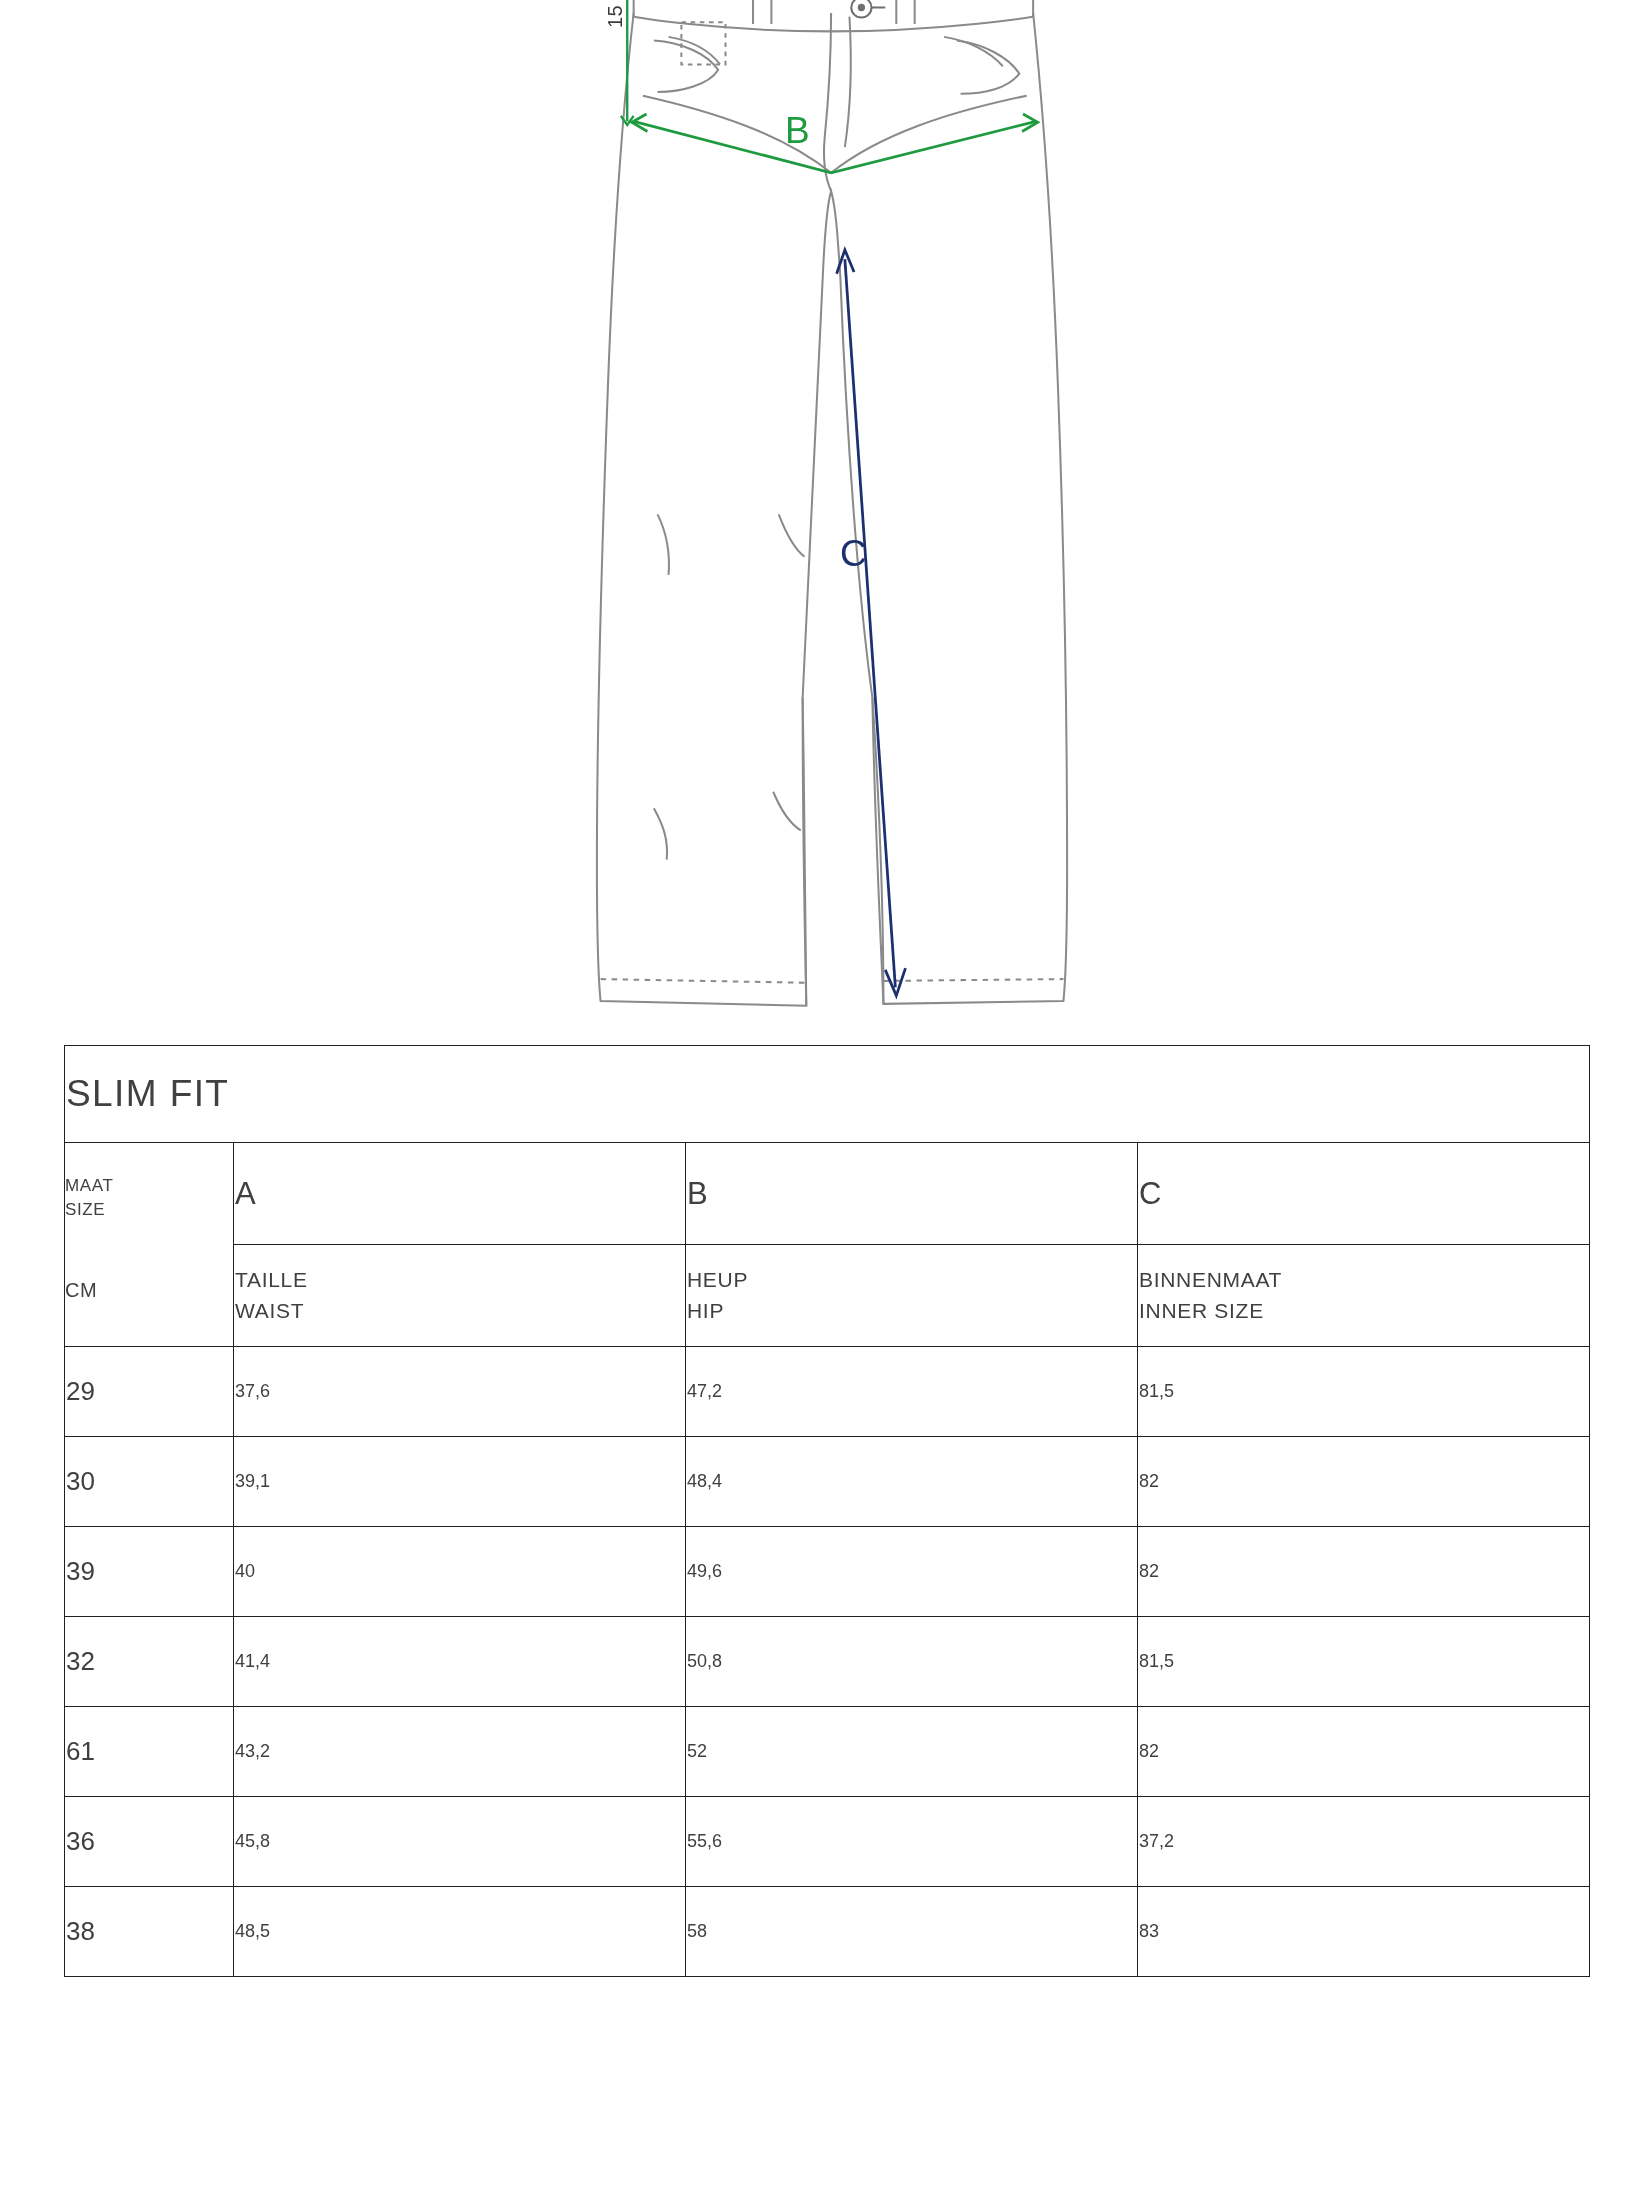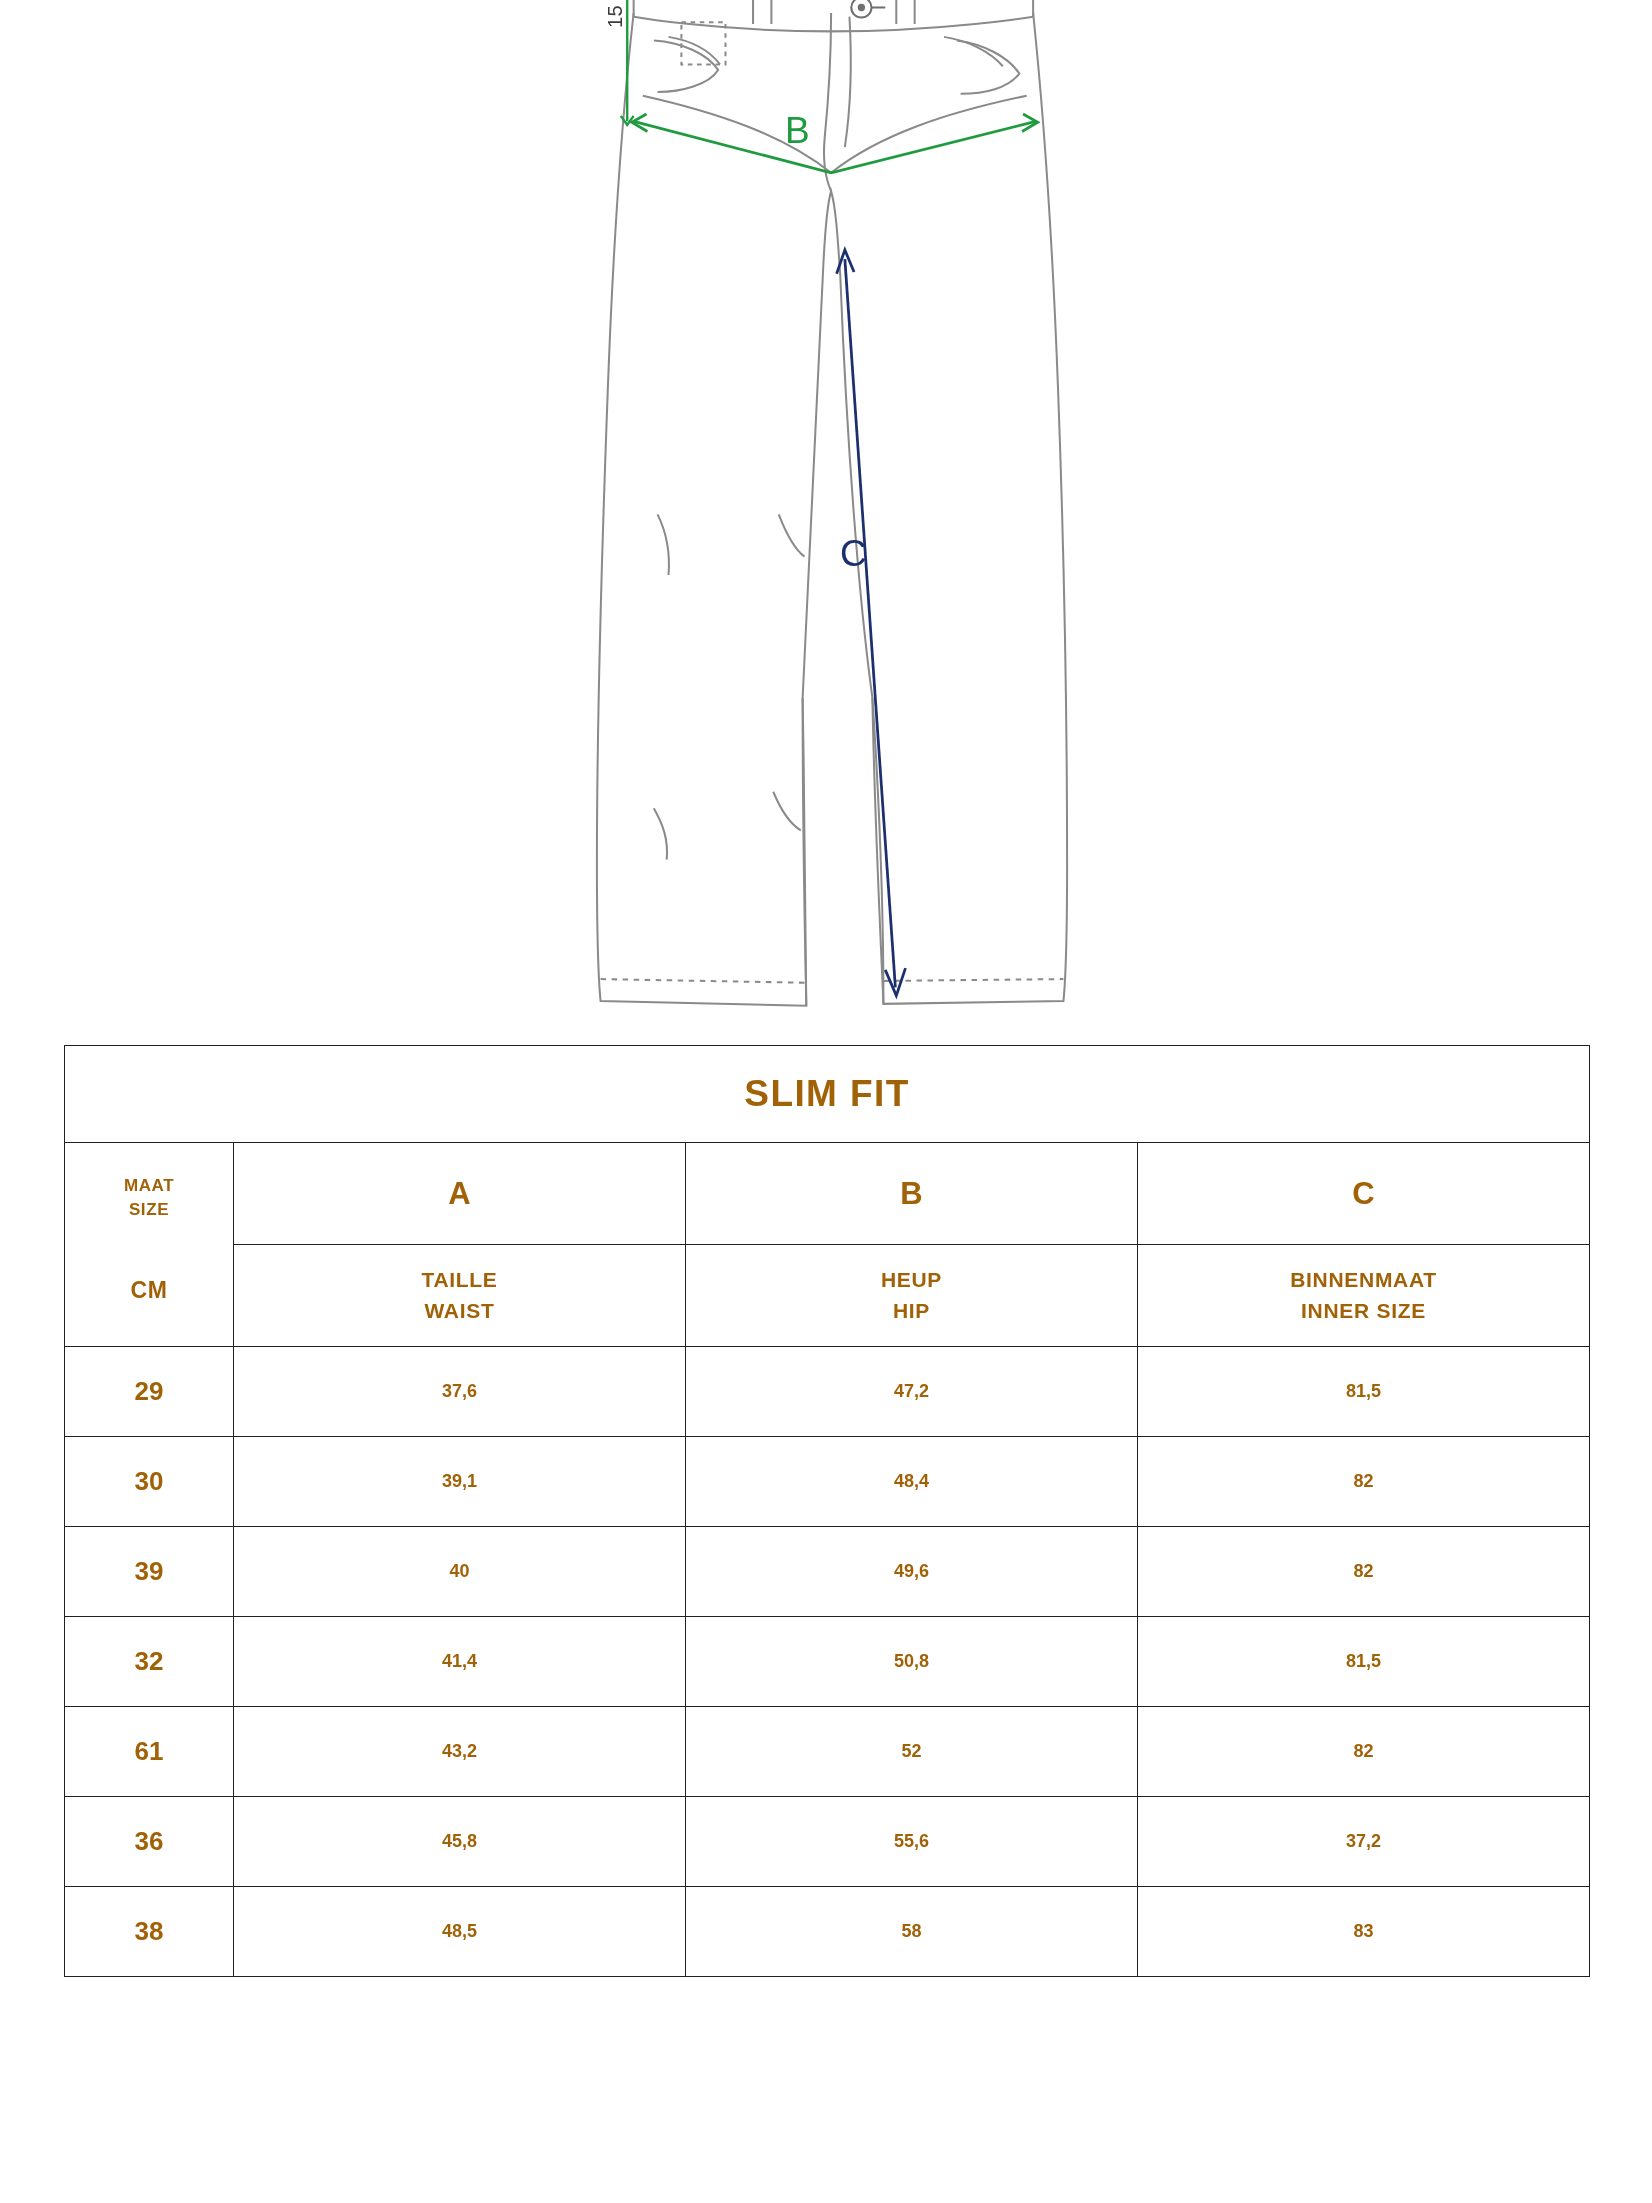--- a/index.html
+++ b/index.html
@@ -73,24 +73,23 @@
     width: 1524px;
   }
   table.size-table {
     border-collapse: collapse;
     width: 1524px;
     table-layout: fixed;
   }
   table.size-table td,
   table.size-table th {
     border: 1.8px solid #231f20;
-    text-align: center;
     vertical-align: middle;
-    font-weight: bold;
-    color: #a16207;
+    font-weight: normal;
+    color: #404040;
     font-family: "Liberation Sans", sans-serif;
   }
   .title-cell {
     height: 94px;
     font-size: 37px;
     font-weight: bold;
     letter-spacing: 1.4px;
     color: #191919;
   }
   .col-size { width: 169px; }
@@ -106,21 +105,21 @@
   .letter-c { color: #1c2f6e; }
 
   .maat-cell {
     font-size: 17px;
     line-height: 1.45;
     letter-spacing: 0.6px;
     padding: 13px 0 3.7px 0;
     border-bottom: none !important;
   }
   .cm-cell {
-    font-size: 23px;
+    font-size: 20px;
     letter-spacing: 0.6px;
     padding: 3.7px 0 13px 0;
     border-top: none !important;
   }
   .sub-cell {
     height: 99px;
     font-size: 21px;
     line-height: 1.45;
     letter-spacing: 0.7px;
   }

